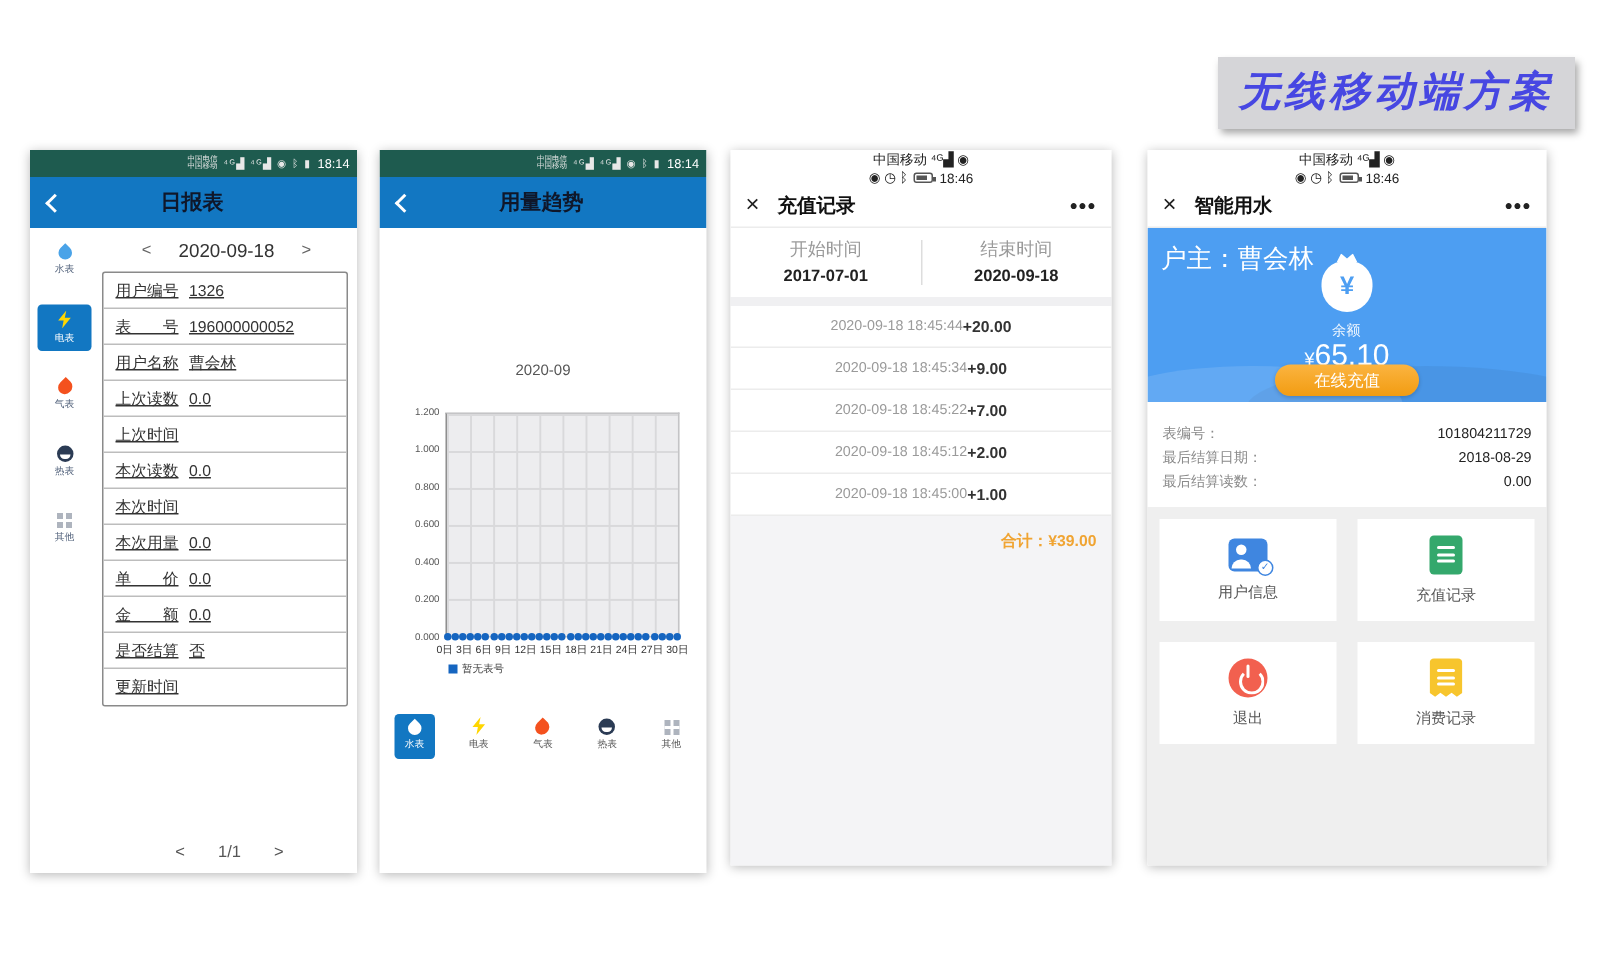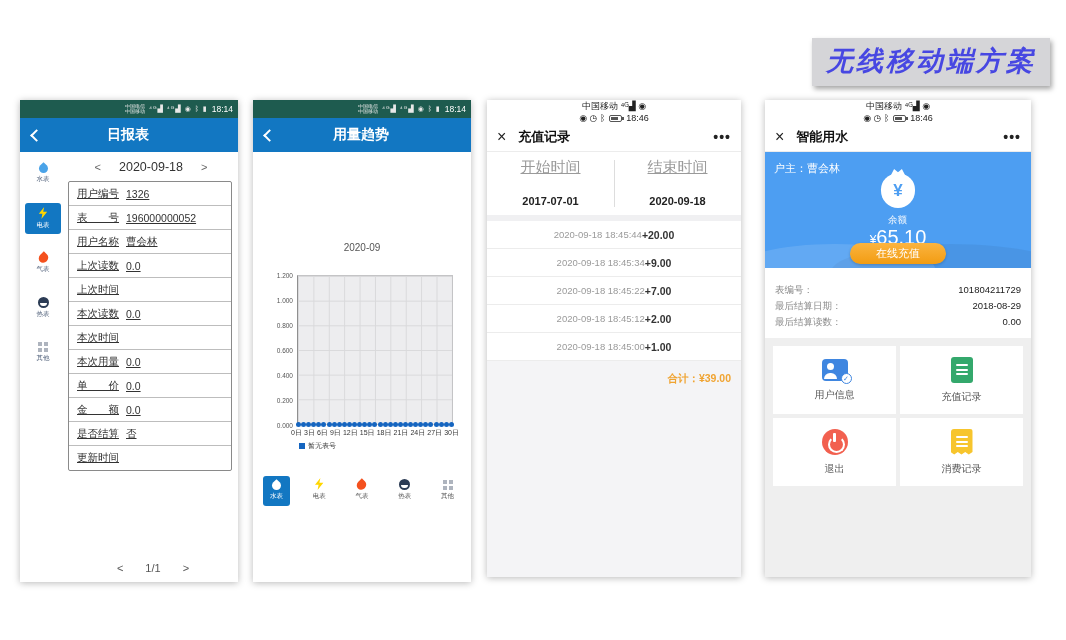--- a/index.html
+++ b/index.html
@@ -30,21 +30,21 @@
 
   
   .sb-green{height:18px;background:var(--statusbar-green);display:flex;align-items:center;
     justify-content:flex-end;padding:0 5px;color:#fff;gap:4px;}
   .sb-green .carriers{display:flex;flex-direction:column;line-height:5px;font-size:5px;color:#e8e8e8;}
   .sb-green .icons{font-size:7px;letter-spacing:1px;color:#e8e8e8;}
   .sb-green .time{font-size:8.5px;}
 
   
   .hdr-blue{height:34px;background:var(--header-blue);display:flex;align-items:center;
-    padding:0 12px;color:#ffffff;}
+    padding:0 12px;color:#0f172a;}
   .back{width:9px;height:9px;border-left:2px solid #fff;border-bottom:2px solid #fff;
     transform:rotate(45deg);flex:0 0 auto;}
   .hdr-blue .ttl{flex:1;text-align:center;font-size:14px;font-weight:bold;margin-right:11px;}
 
   
   .sb-white{height:22px;background:#fff;display:flex;align-items:center;
     justify-content:space-between;padding:0 8px;font-size:9px;color:#222;flex-direction:column;}
   .sb-white .r{display:flex;gap:4px;align-items:center;}
   .sb-white .batt{display:inline-block;width:13px;height:7px;border:1px solid #555;border-radius:2px;
     position:relative;}
@@ -109,58 +109,58 @@
   .legend .sq{width:6px;height:6px;background:var(--dot-blue);}
   .tabbar{display:flex;justify-content:center;align-items:flex-end;gap:16px;margin-top:22px;}
   .tab-item{display:flex;flex-direction:column;align-items:center;gap:2px;padding:5px 0;width:38px;}
   .tab-item .lbl{font-size:6.5px;color:#555;}
   .tab-item.sel{background:var(--header-blue);border-radius:3px;}
   .tab-item.sel .lbl{color:#fff;}
 
   
   .filter{display:flex;background:#fff;padding:6px 0 8px;position:relative;}
   .filter .col{flex:1;text-align:center;}
-  .filter .lab{font-size:15px;color:#9a9a9a;margin-bottom:18px;text-decoration:underline;}
+  .filter .lab{font-size:12px;color:#9a9a9a;margin-bottom:3px;}
   .filter .val{font-size:11px;font-weight:bold;color:#222;}
   .filter .vdiv{position:absolute;left:50%;top:8px;bottom:8px;width:1px;background:#ddd;}
   .gapband{height:6px;background:#f0f0f2;}
   .rec-row{display:flex;justify-content:center;align-items:center;height:28px;
     padding:0 9px;border-bottom:1px solid #ececec;background:#fff;}
   .rec-row .t{font-size:9.5px;color:#9a9a9a;}
   .rec-row .a{font-size:10.5px;font-weight:bold;color:#333;}
   .total-band{background:#f4f4f6;height:237px;padding:7px 10px;text-align:right;}
   .total-band .tx{font-size:10.5px;font-weight:bold;color:var(--total-orange);}
 
   
   .p4-body{background:#efefef;height:calc(100% - 52px);}
   .bluecard{position:relative;height:116px;background:var(--card-blue);overflow:hidden;
     color:#fff;}
   .bluecard .wave1{position:absolute;left:-30px;bottom:-26px;width:200px;height:50px;
     background:rgba(255,255,255,.12);border-radius:50%;}
   .bluecard .wave2{position:absolute;right:-40px;bottom:-32px;width:240px;height:56px;
     background:rgba(0,0,0,.05);border-radius:50%;}
-  .owner{position:absolute;left:9px;top:9px;font-size:11px;}
+  .owner{position:absolute;left:9px;top:9px;font-size:17px;}
   .bag{position:absolute;left:50%;top:22px;transform:translateX(-50%);width:34px;height:34px;
     background:#fff;border-radius:45% 45% 50% 50%;display:flex;align-items:center;justify-content:center;
     font-size:17px;font-weight:bold;color:var(--card-blue);}
   .bag::before{content:"";position:absolute;top:-5px;left:50%;transform:translateX(-50%);
     width:14px;height:6px;background:#fff;clip-path:polygon(0 100%,100% 100%,78% 0,50% 55%,22% 0);}
   .bal-label{position:absolute;left:0;right:1px;top:62px;text-align:center;font-size:9.5px;
     color:rgba(255,255,255,.92);}
   .bal-value{position:absolute;left:0;right:0;top:74px;text-align:center;font-size:20px;color:#fff;}
   .bal-value .cur{font-size:12px;}
   .recharge-btn{position:absolute;left:50%;top:143px;transform:translateX(-50%);
     width:96px;height:21px;border-radius:11px;background:linear-gradient(#fbb440,#f29c12);
     color:#fff;font-size:11px;display:flex;align-items:center;justify-content:center;z-index:3;
     box-shadow:0 1px 3px rgba(0,0,0,.2);}
   .infocard{background:#fff;padding:14px 10px 8px;margin-bottom:8px;}
   .info-row{display:flex;justify-content:space-between;font-size:9.5px;line-height:16px;}
   .info-row .k{color:#8a8a8a;}
   .info-row .v{color:#222;}
-  .grid2{display:grid;grid-template-columns:1fr 1fr;gap:4px;padding:0 8px;}
+  .grid2{display:grid;grid-template-columns:1fr 1fr;gap:14px;padding:0 8px;}
   .gcell{background:#fff;height:68px;display:flex;flex-direction:column;align-items:center;
     justify-content:center;gap:7px;}
   .gcell .lbl{font-size:10px;color:#555;}
 
   
   .gi{position:relative;display:inline-block;}
   .gi-user{width:26px;height:22px;background:#3f86e0;border-radius:4px;}
   .gi-user::before{content:"";position:absolute;left:5px;top:4px;width:7px;height:7px;border-radius:50%;background:#fff;}
   .gi-user::after{content:"";position:absolute;left:2px;bottom:2px;width:13px;height:6px;
     border-radius:6px 6px 0 0;background:#fff;}

